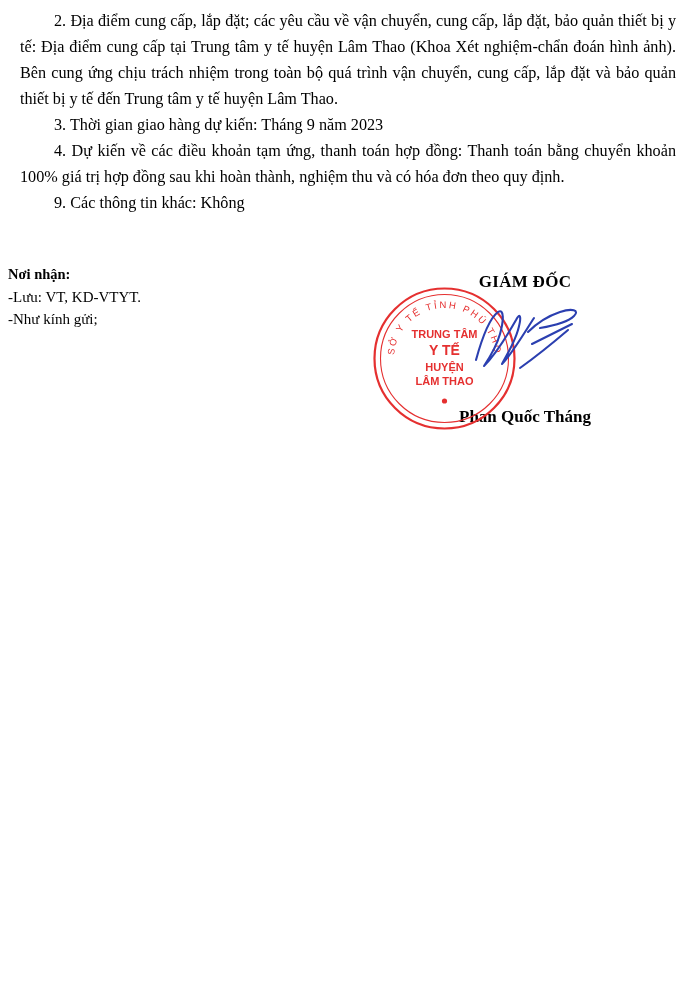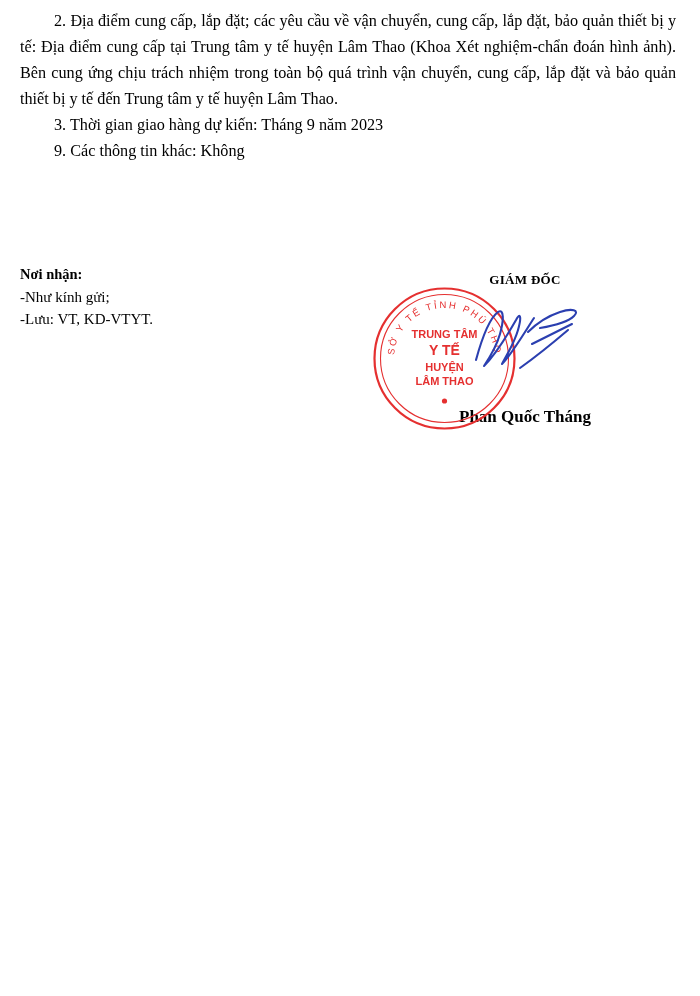--- a/index.html
+++ b/index.html
@@ -31,21 +31,21 @@
   p.para {
     margin: 0 0 0 0;
     font-size: 16.2px;
     line-height: 26px;
     text-align: justify;
     text-indent: 34px;
     text-justify: inter-word;
   }
   .recipients {
     position: absolute;
-    left: 20px;
+    left: 8px;
     top: 263px;
     width: 300px;
     font-size: 15px;
     line-height: 22px;
   }
   .recipients .title {
     font-weight: bold;
     font-size: 14.5px;
     margin-bottom: 1px;
   }
@@ -54,21 +54,21 @@
   }
   .signature-block {
     position: absolute;
     left: 380px;
     top: 272px;
     width: 290px;
     text-align: center;
   }
   .sig-title {
     font-weight: bold;
-    font-size: 13px;
+    font-size: 17px;
     letter-spacing: 0.3px;
   }
   .sig-name {
     font-weight: bold;
     font-size: 17px;
     position: absolute;
     left: 0;
     top: 135px;
     width: 290px;
     text-align: center;
@@ -94,27 +94,28 @@
   .hand-sig svg { display: block; }
 </style>
 </head>
 <body>
 
 <div class="page">
 
   <div class="doc-body">
     <p class="para">2. Địa điểm cung cấp, lắp đặt; các yêu cầu về vận chuyển, cung cấp, lắp đặt, bảo quản thiết bị y tế:  Địa điểm cung cấp tại Trung tâm y tế huyện Lâm Thao (Khoa Xét nghiệm-chẩn đoán hình ảnh). Bên cung ứng chịu trách nhiệm trong toàn bộ quá trình vận chuyển, cung cấp, lắp đặt và bảo quản thiết bị y tế đến Trung tâm y tế huyện Lâm Thao.</p>
     <p class="para">3. Thời gian giao hàng dự kiến: Tháng 9 năm 2023</p>
+    <p class="para">4. Dự kiến về các điều khoản tạm ứng, thanh toán hợp đồng: Thanh toán bằng chuyển khoản 100% giá trị hợp đồng sau khi hoàn thành, nghiệm thu và có hóa đơn theo quy định.</p>
     <p class="para">9. Các thông tin khác: Không</p>
   </div>
 
   <div class="recipients">
     <div class="title">Nơi nhận:</div>
+    <div class="line">-Lưu: VT, KD-VTYT.</div>
     <div class="line">-Như kính gửi;</div>
-    <div class="line">-Lưu: VT, KD-VTYT.</div>
   </div>
 
   <div class="signature-block">
     <div class="sig-title">GIÁM ĐỐC</div>
     <div class="sig-name">Phan Quốc Tháng</div>
   </div>
 
   <div class="seal">
     <svg width="145" height="145" viewBox="0 0 145 145" xmlns="http://www.w3.org/2000/svg">
       <defs>

